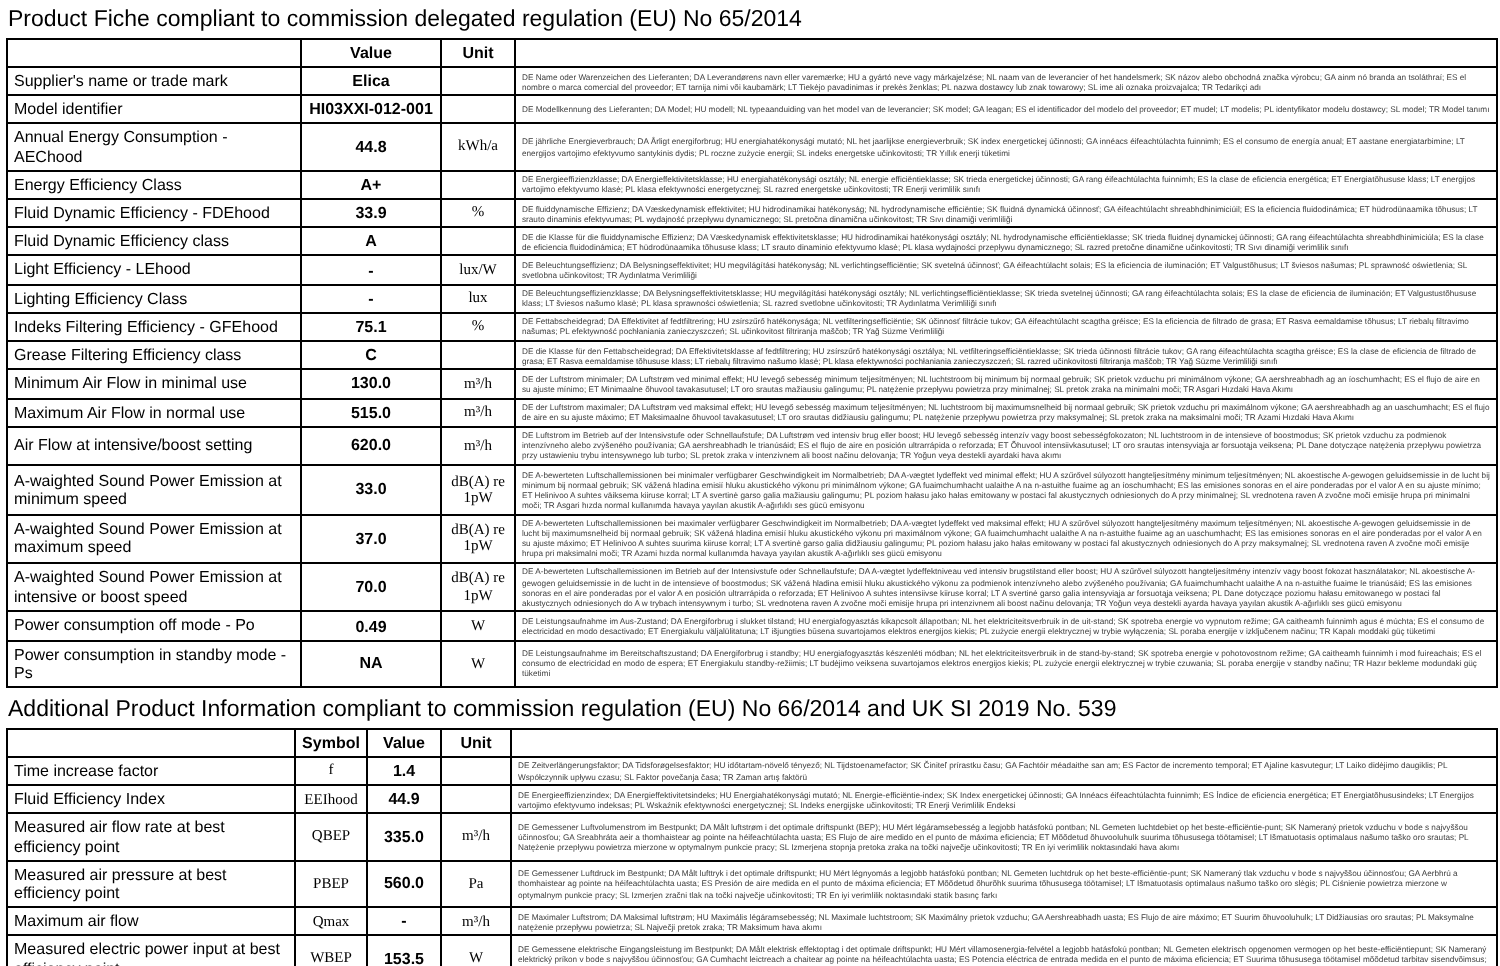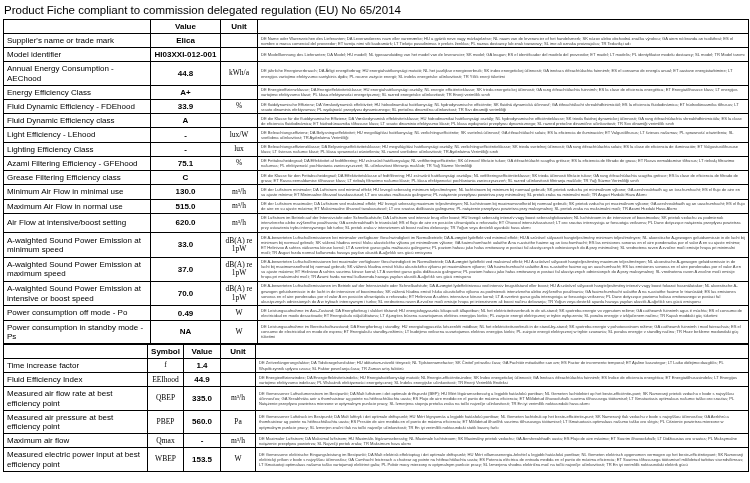--- a/index.html
+++ b/index.html
@@ -79,21 +79,21 @@
           <td class="unit-cell">lux/W</td>
           <td class="notes-cell">DE Beleuchtungseffizienz; DA Belysningseffektivitet; HU megvilágítási hatékonyság; NL verlichtingsefficiëntie; SK svetelná účinnosť; GA éifeachtúlacht solais; ES la eficiencia de iluminación; ET Valgustõhusus; LT šviesos našumas; PL sprawność oświetlenia; SL svetlobna učinkovitost; TR Aydınlatma Verimliliği</td>
         </tr>
         <tr>
           <td class="label-cell">Lighting Efficiency Class</td>
           <td class="value-cell">-</td>
           <td class="unit-cell">lux</td>
           <td class="notes-cell">DE Beleuchtungseffizienzklasse; DA Belysningseffektivitetsklasse; HU megvilágítási hatékonysági osztály; NL verlichtingsefficiëntieklasse; SK trieda svetelnej účinnosti; GA rang éifeachtúlachta solais; ES la clase de eficiencia de iluminación; ET Valgustustõhususe klass; LT šviesos našumo klasė; PL klasa sprawności oświetlenia; SL razred svetlobne učinkovitosti; TR Aydınlatma Verimliliği sınıfı</td>
         </tr>
         <tr>
-          <td class="label-cell">Azami Filtering Efficiency - GFEhood</td>
+          <td class="label-cell">Indeks Filtering Efficiency - GFEhood</td>
           <td class="value-cell">75.1</td>
           <td class="unit-cell">%</td>
           <td class="notes-cell">DE Fettabscheidegrad; DA Effektivitet af fedtfiltrering; HU zsírszűrő hatékonysága; NL vetfilteringsefficiëntie; SK účinnosť filtrácie tukov; GA éifeachtúlacht scagtha gréisce; ES la eficiencia de filtrado de grasa; ET Rasva eemaldamise tõhusus; LT riebalų filtravimo našumas; PL efektywność pochłaniania zanieczyszczeń; SL učinkovitost filtriranja maščob; TR Yağ Süzme Verimliliği</td>
         </tr>
         <tr>
           <td class="label-cell">Grease Filtering Efficiency class</td>
           <td class="value-cell">C</td>
           <td class="unit-cell"></td>
           <td class="notes-cell">DE die Klasse für den Fettabscheidegrad; DA Effektivitetsklasse af fedtfiltrering; HU zsírszűrő hatékonysági osztálya; NL vetfilteringsefficiëntieklasse; SK trieda účinnosti filtrácie tukov; GA rang éifeachtúlachta scagtha gréisce; ES la clase de eficiencia de filtrado de grasa; ET Rasva eemaldamise tõhususe klass; LT riebalų filtravimo našumo klasė; PL klasa efektywności pochłaniania zanieczyszczeń; SL razred učinkovitosti filtriranja maščob; TR Yağ Süzme Verimliliği sınıfı</td>
         </tr>
@@ -141,20 +141,21 @@
         </tr>
         <tr>
           <td class="label-cell">Power consumption in standby mode - Ps</td>
           <td class="value-cell">NA</td>
           <td class="unit-cell">W</td>
           <td class="notes-cell">DE Leistungsaufnahme im Bereitschaftszustand; DA Energiforbrug i standby; HU energiafogyasztás készenléti módban; NL het elektriciteitsverbruik in de stand-by-stand; SK spotreba energie v pohotovostnom režime; GA caitheamh fuinnimh i mod fuireachais; ES el consumo de electricidad en modo de espera; ET Energiakulu standby-režiimis; LT budėjimo veiksena suvartojamos elektros energijos kiekis; PL zużycie energii elektrycznej w trybie czuwania; SL poraba energije v standby načinu; TR Hazır bekleme modundaki güç tüketimi</td>
         </tr>
       </tbody>
   </table>
 
+  <div class="doc-title second">Additional Product Information compliant to commission regulation (EU) No 66/2014 and UK SI 2019 No. 539</div>
 
   <table class="fiche" id="table2">
     <colgroup>
       <col style="width:144px">
         <col style="width:36px">
         <col style="width:37px">
         <col style="width:35px">
         <col style="width:493px">
     </colgroup>
     <tbody>

